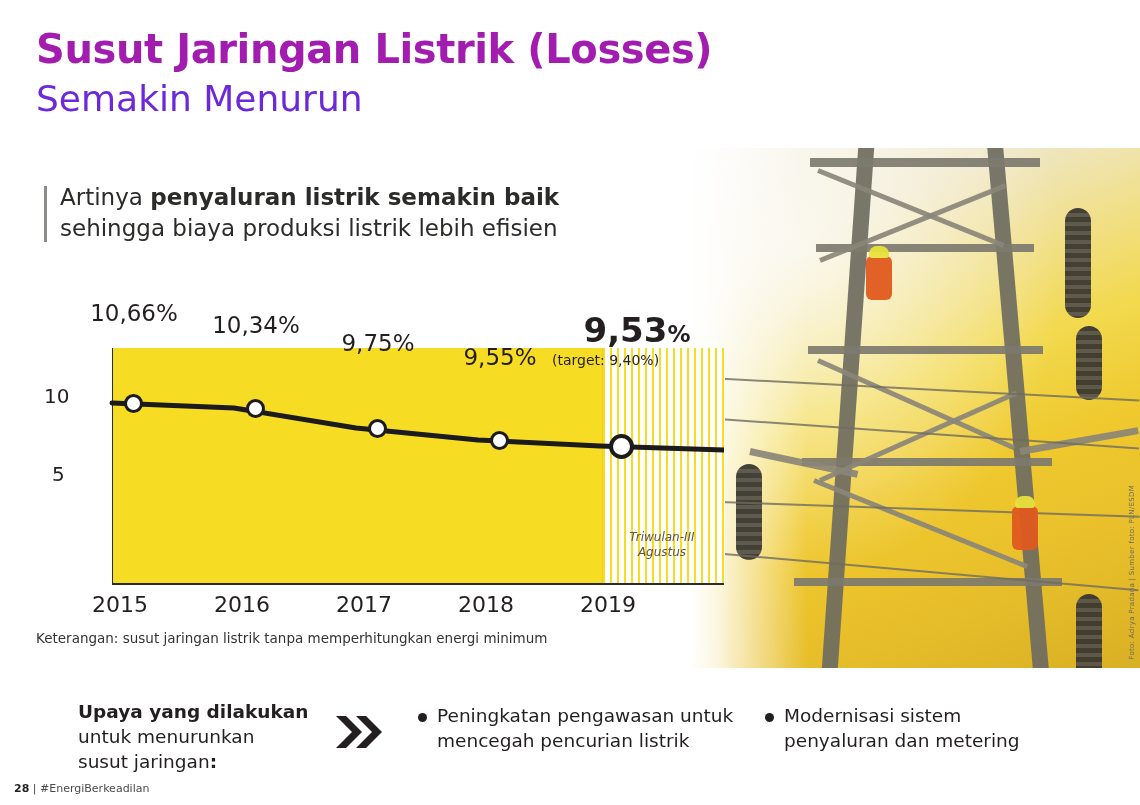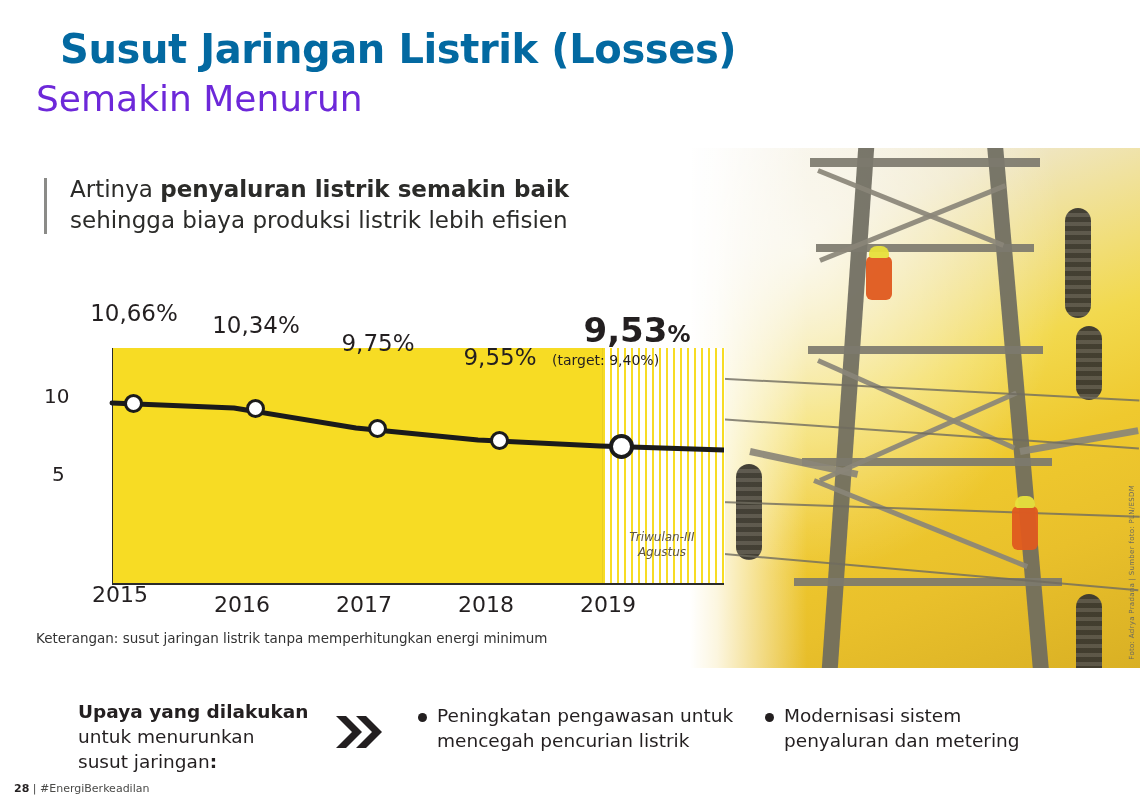--- a/index.html
+++ b/index.html
@@ -36,31 +36,30 @@
   .credit{
     position:absolute;right:4px;bottom:8px;
     font-size:7px;color:#6c6a5f;
     writing-mode:vertical-rl;transform:rotate(180deg);
     letter-spacing:.3px;
   }
 
   
   .title{
     position:absolute;left:36px;top:26px;
-    font-size:40px;font-weight:bold;letter-spacing:-.4px;color:#0369a1;
+    font-size:40px;font-weight:bold;letter-spacing:-.4px;color:#a21caf;
     font-family:"DejaVu Sans", sans-serif;
-    margin-left:24px;
   }
   .subtitle{
     position:absolute;left:36px;top:78px;
     font-size:36px;font-weight:normal;color:#6d28d9;
   }
 
   
-  .lead{position:absolute;left:44px;top:174px;padding-left:26px;}
+  .lead{position:absolute;left:44px;top:182px;padding-left:16px;}
   .lead:before{
     content:"";position:absolute;left:0;top:4px;width:3px;height:56px;background:#8b8b88;
   }
   .lead .l1{font-size:23px;color:#2b2b29;line-height:1.33;}
   .lead .l1 b{font-weight:bold;}
   .lead .l2{font-size:23px;color:#2b2b29;line-height:1.33;}
 
   
   .chart{position:absolute;left:36px;top:300px;width:700px;height:330px;}
   .plot{position:absolute;left:40px;top:48px;width:648px;height:304px;}
@@ -192,21 +191,21 @@
     <div class="ylabel" style="left:16px;top:162px;">5</div>
 
     <div class="vlabel" style="left:33px;top:0px;width:130px;">10,66%</div>
     <div class="vlabel" style="left:155px;top:12px;width:130px;">10,34%</div>
     <div class="vlabel" style="left:277px;top:30px;width:130px;">9,75%</div>
     <div class="vlabel" style="left:399px;top:44px;width:130px;">9,55%</div>
 
     <div class="vlabel hero" style="left:516px;top:10px;width:170px;"><span>9,53</span><span class="pct">%</span></div>
     <div class="target" style="left:516px;top:52px;width:170px;">(target: 9,40%)</div>
 
-    <div class="xlabel" style="left:29px;top:282px;">2015</div>
+    <div class="xlabel" style="left:29px;top:292px;">2015</div>
     <div class="xlabel" style="left:151px;top:292px;">2016</div>
     <div class="xlabel" style="left:273px;top:292px;">2017</div>
     <div class="xlabel" style="left:395px;top:292px;">2018</div>
     <div class="xlabel" style="left:517px;top:292px;">2019</div>
   </div>
 
   <div class="note">Keterangan: susut jaringan listrik tanpa memperhitungkan energi minimum</div>
 
   <div class="bottom">
     <div class="upaya">

